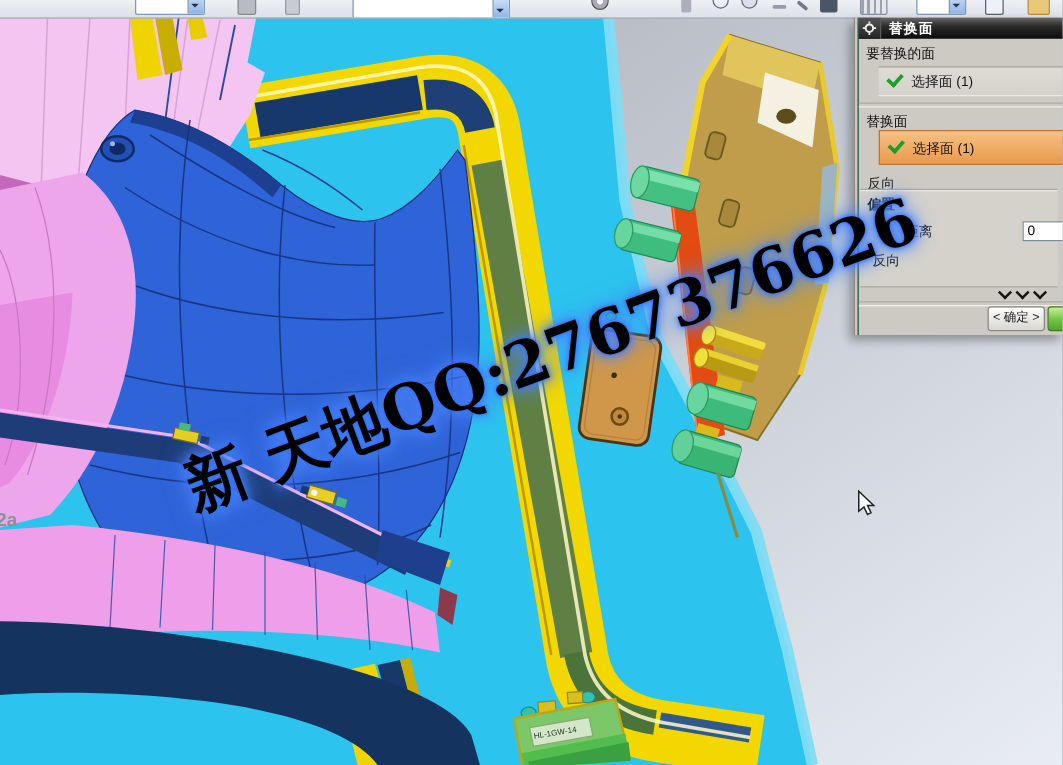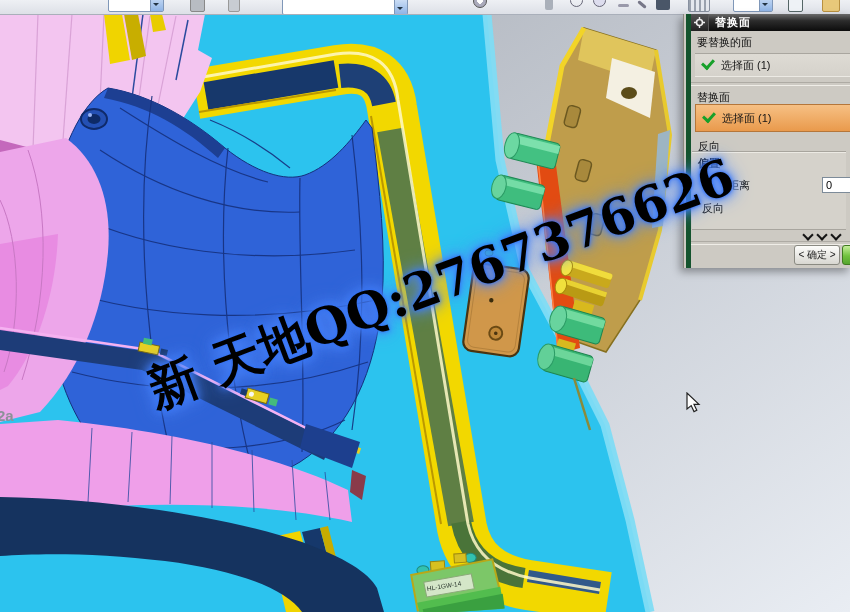--- a/index.html
+++ b/index.html
@@ -32,29 +32,29 @@
     text-shadow:0 0 3px #2e6cf2,0 0 7px #3a78f5,0 0 13px #4a86ff,0 0 20px #5a90ff;
   }
   
   .dialog{
     position:absolute;left:683px;top:14px;width:167px;height:254px;
     background:#cdcac3;overflow:hidden;z-index:35;
     border-left:1px solid #8a877f;box-shadow:-3px 4px 8px rgba(0,0,0,.35);
     font-size:11px;color:#141414;
   }
   .dlg-inner{position:absolute;left:2px;top:0;right:0;bottom:0;
-    border-left:5px solid #14532d;}
+    border-left:1px solid #14532d;}
   .titlebar{position:absolute;left:0;top:0;right:0;height:17px;
     background:linear-gradient(#6a6a6a,#2c2c2c 40%,#0c0c0c);
     color:#fff;display:flex;align-items:center;}
   .gearbox{width:17px;height:17px;display:flex;align-items:center;justify-content:center;
     border-right:1px solid #5a5a5a;background:linear-gradient(#555,#222);}
   .dlg-title{font-weight:bold;padding-left:6px;letter-spacing:1px;font-size:11px;}
   .grp-label{position:absolute;left:6px;font-weight:normal;color:#0e0e0e;}
-  .row-select{position:absolute;left:4px;right:0;height:22px;
+  .row-select{position:absolute;left:16px;right:0;height:22px;
     background:linear-gradient(#dedbd4,#d5d2cb);
     border-top:1px solid #a9a69f;border-bottom:1px solid #eceae4;
     display:flex;align-items:center;padding-left:7px;}
   .row-orange{background:linear-gradient(#f6c084,#e99a4c);
     border:1px solid #b5763a;height:26px;}
   .chk{display:inline-block;width:9px;height:5px;border-left:3px solid #17a02a;
     border-bottom:3px solid #17a02a;transform:rotate(-48deg);margin-right:7px;margin-top:-4px;}
   .plain{position:absolute;left:7px;color:#1a1a1a;}
   .panel{position:absolute;left:1px;right:5px;top:137px;height:77px;
     background:#d5d2cb;border-top:1px solid #a8a59e;border-bottom:1px solid #a8a59e;

